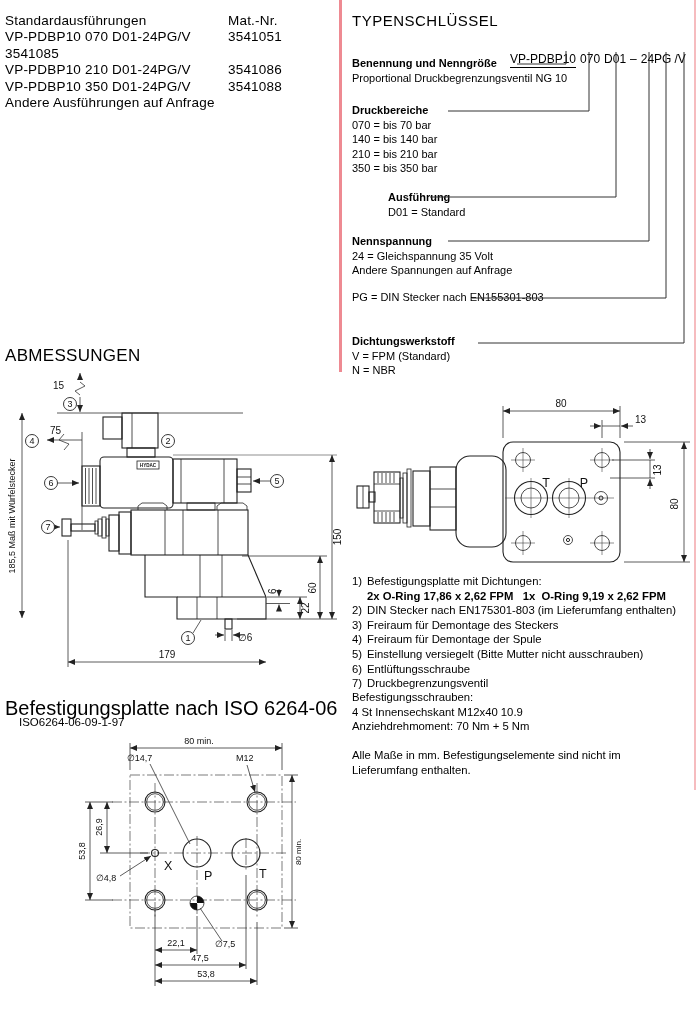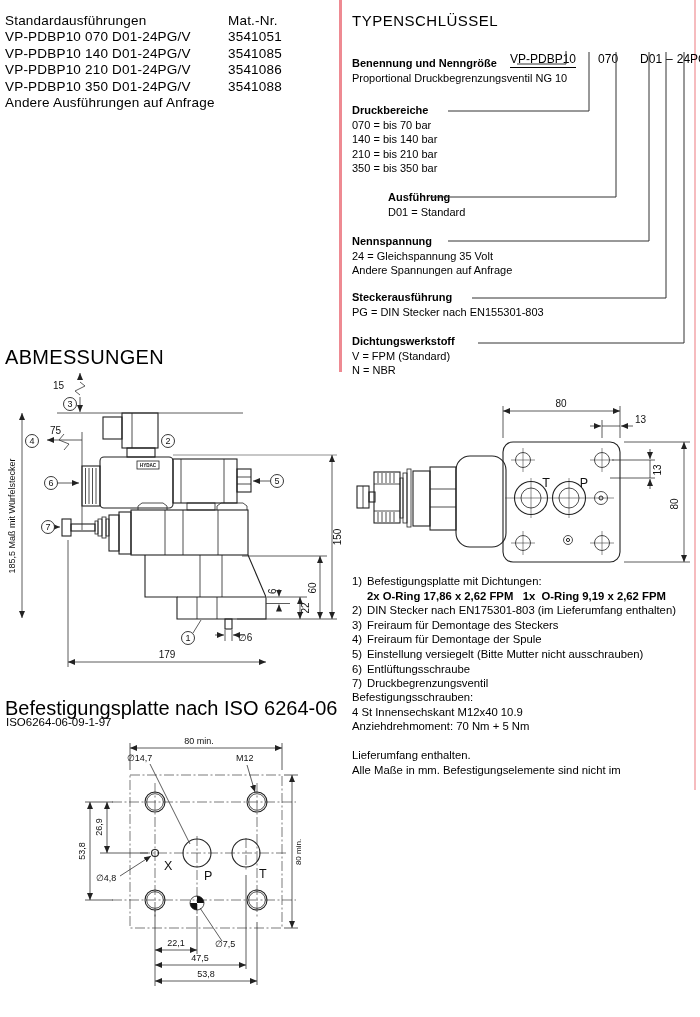--- a/index.html
+++ b/index.html
@@ -9,34 +9,34 @@
   .b{font-weight:normal;align-items:center;}
   
   #std{left:5px;top:13px;width:335px;font-size:13.5px;line-height:16.4px;letter-spacing:.2px;}
   #std .row{display:flex;}
   #std .c1{width:223px;}
   
   #tk-title{left:352px;top:12px;font-size:15px;letter-spacing:.5px;}
   #tk-code{left:510px;top:36px;font-size:12px;white-space:nowrap;}
   #tk-code span{display:inline-block;}
   #tk-code .u{border-bottom:1px solid #000;padding-bottom:1px;margin-top:16px;}
-  #tk-code .g6{margin-left:22px;} #tk-code .g4{margin-left:4px;} #tk-code .g3{margin-left:3px;}
+  #tk-code .g6{margin-left:4px;} #tk-code .g4{margin-left:4px;} #tk-code .g3{margin-left:3px;}
   .tks{left:352px;width:340px;font-size:11px;line-height:14.5px;}
   .tks .h{font-weight:bold;}
   
   #notes{left:352px;top:574px;width:345px;font-size:11.3px;line-height:14.6px;}
   #notes .it{display:flex;}
   #notes .no{width:15px;flex:none;}
   #notes .ind{padding-left:15px;white-space:pre;font-weight:bold;}
   #screws{left:352px;top:690px;width:345px;font-size:11.3px;line-height:14.6px;}
   #foot{left:352px;top:748px;width:345px;font-size:11.3px;line-height:14.6px;}
   
-  #abm-title{left:5px;top:346px;font-size:20px;letter-spacing:.3px;}
+  #abm-title{left:5px;top:346px;font-size:17px;letter-spacing:.3px;}
   #plate-title{left:5px;top:697px;font-size:20px;}
-  #plate-sub{left:6px;top:716px;font-size:11.5px;}
+  #plate-sub{left:19px;top:716px;font-size:11.5px;}
   
   #rule-mid{left:339px;top:0;width:3px;height:372px;background:#ee8a92;}
   #rule-right{left:694px;top:0;width:2px;height:790px;background:#f6bcbf;}
   
   svg{position:absolute;}
   .out{stroke:#222;stroke-width:1.1;fill:none;}
   .out2{stroke:#222;stroke-width:.8;fill:none;}
   .dim{stroke:#333;stroke-width:.8;fill:none;}
   .thin{stroke:#444;stroke-width:.6;fill:none;}
   .chain{stroke:#444;stroke-width:.7;fill:none;stroke-dasharray:10 2.5 2 2.5;}
@@ -54,21 +54,20 @@
 <div class="abs" id="std">
   <div class="row b">
     <span class="c1">Standardausführungen</span>
     <span>Mat.-Nr.</span>
   </div>
   <div class="row">
     <span class="c1">VP-PDBP10 070 D01-24PG/V</span>
     <span>3541051</span>
   </div>
   <div class="row">
-    <span class="c1">VP-PDBP10 140 D01-24PG/V</span>
     <span>3541085</span>
   </div>
   <div class="row">
     <span class="c1">VP-PDBP10 210 D01-24PG/V</span>
     <span>3541086</span>
   </div>
   <div class="row">
     <span class="c1">VP-PDBP10 350 D01-24PG/V</span>
     <span>3541088</span>
   </div>
@@ -94,21 +93,20 @@
 <div class="abs tks" style="top:190px;margin-left:36px;">
   <div class="h">Ausführung</div>
   <div>D01 = Standard</div>
 </div>
 <div class="abs tks" style="top:234px;">
   <div class="h">Nennspannung</div>
   <div>24 = Gleichspannung 35 Volt</div>
   <div>Andere Spannungen auf Anfrage</div>
 </div>
 <div class="abs tks" style="top:290px;">
-  <div class="h">Steckerausführung</div>
   <div>PG = DIN Stecker nach EN155301-803</div>
 </div>
 <div class="abs tks" style="top:334px;">
   <div class="h">Dichtungswerkstoff</div>
   <div>V = FPM (Standard)</div>
   <div>N = NBR</div>
 </div>
 
 <svg width="700" height="380" style="left:0;top:0;">
   <g fill="none" stroke="#333" stroke-width="1">
@@ -351,22 +349,22 @@
       <span class="no">7)</span>
       <span>Druckbegrenzungsventil</span>
     </div>
 </div>
 <div class="abs" id="screws">
   <div>Befestigungsschrauben:</div>
   <div>4 St Innensechskant M12x40 10.9</div>
   <div>Anziehdrehmoment: 70 Nm + 5 Nm</div>
 </div>
 <div class="abs" id="foot">
+  <div>Alle Maße in mm. Befestigungselemente sind nicht im</div>
   <div>Lieferumfang enthalten.</div>
-  <div>Alle Maße in mm. Befestigungselemente sind nicht im</div>
 </div>
 
 <div class="abs b" id="plate-title">Befestigungsplatte nach ISO 6264-06</div>
 <div class="abs" id="plate-sub">ISO6264-06-09-1-97</div>
 
 <svg width="345" height="287" viewBox="0 730 345 287" style="left:0;top:730px;">
   <defs>
     <marker id="a3" markerWidth="9" markerHeight="8" refX="7" refY="3" orient="auto-start-reverse" markerUnits="userSpaceOnUse">
       <path d="M0,0 L7,3 L0,6 Z" fill="#222"></path>
     </marker>

